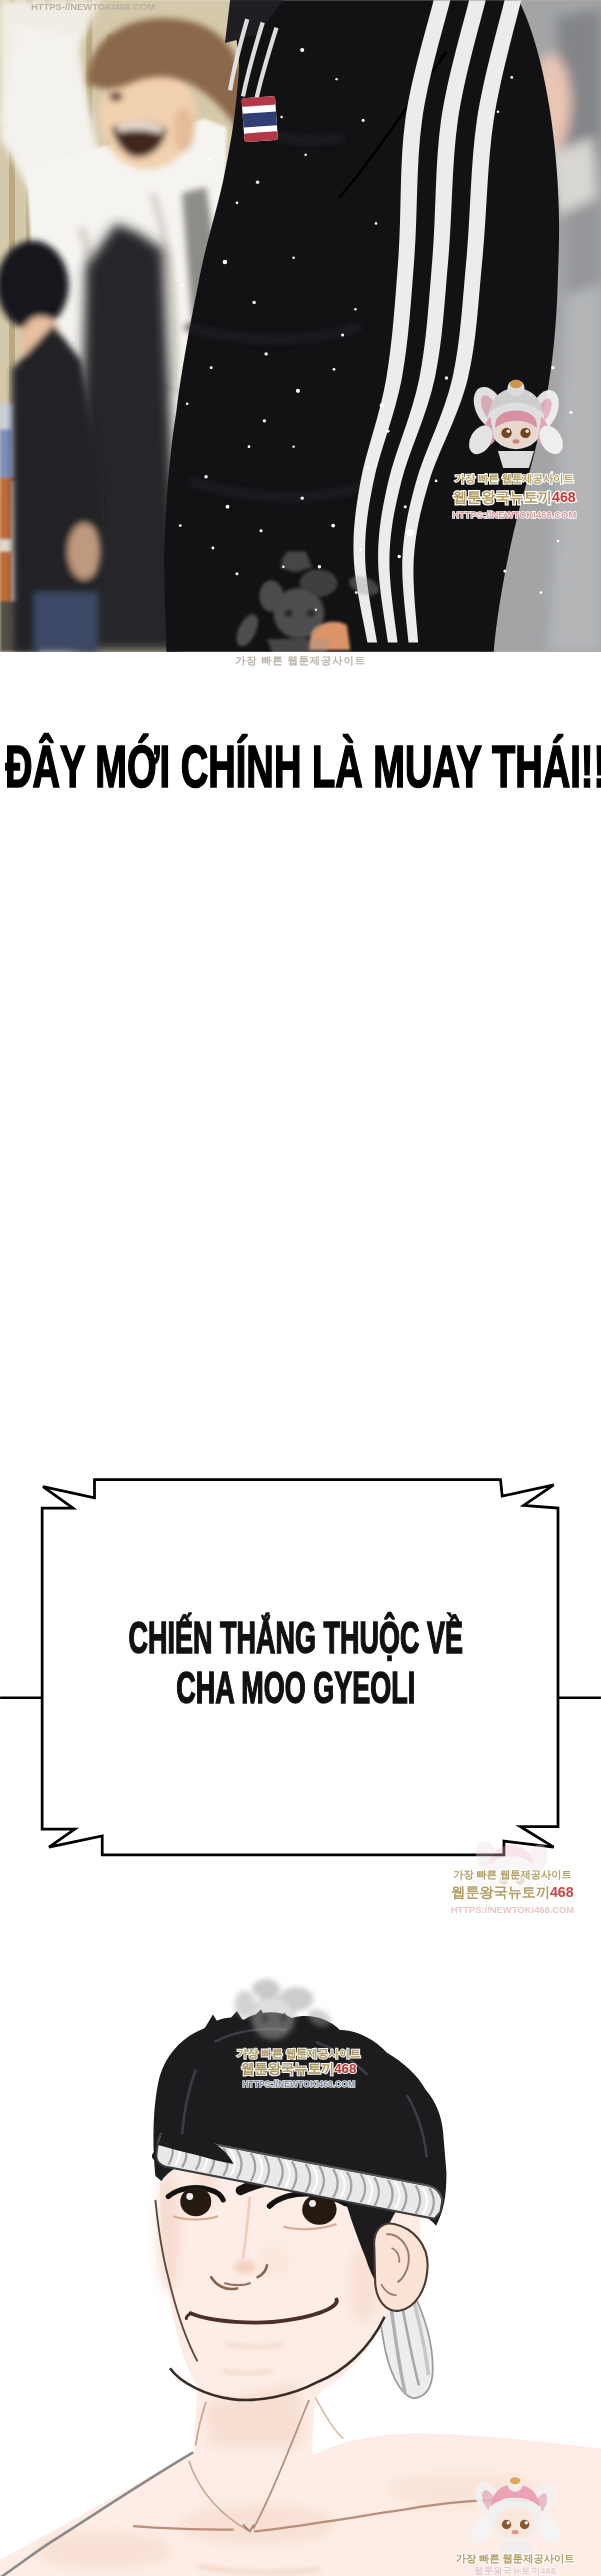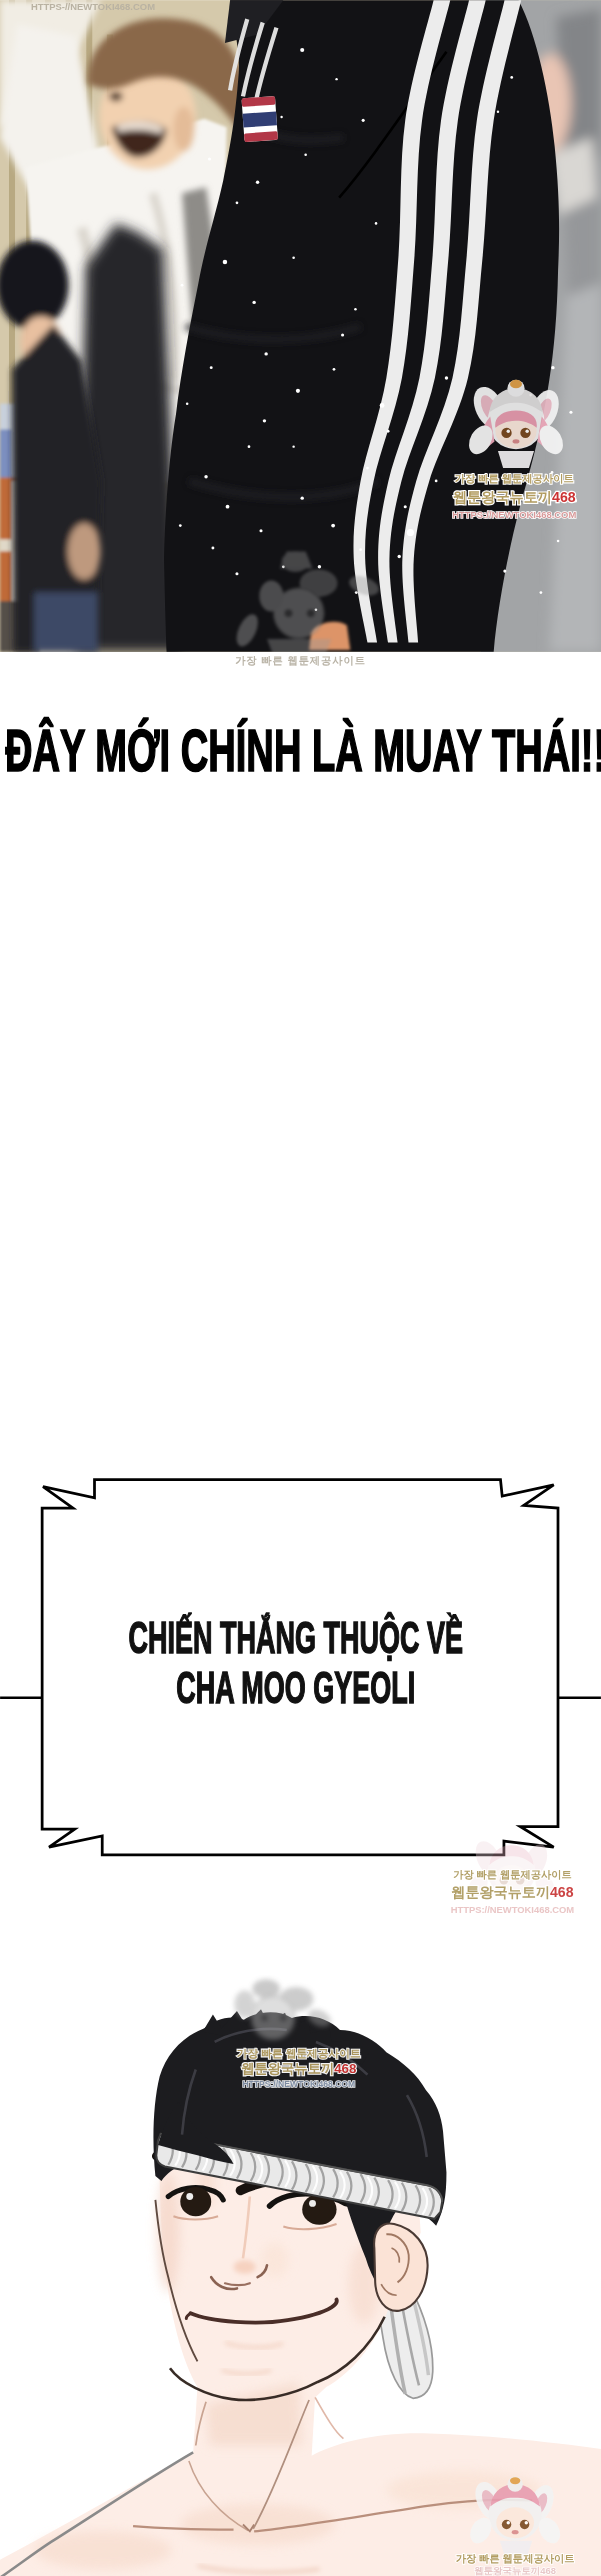--- a/index.html
+++ b/index.html
@@ -223,21 +223,21 @@
     <text x="599" y="585" font-size="16.5" fill="#b29c60" stroke="#ffffff" stroke-width="2.8" paint-order="stroke">웹툰왕국뉴토끼<tspan fill="#cc3333">468</tspan></text>
     <text x="599" y="603" font-size="11" fill="#d89a9a" stroke="#ffffff" stroke-width="1.8" paint-order="stroke">HTTPS://NEWTOKI468.COM</text>
   </g>
 
   <text x="36" y="11" font-size="11" font-weight="bold" fill="#b9b2a2" font-family="Liberation Sans, sans-serif">HTTPS-//NEWTOKI468.COM</text>
 </svg>
 </div>
 
 <div class="abs" style="left:0;top:654px;width:601px;text-align:center;color:#b9b3a6;font-size:10.3px;font-weight:bold;letter-spacing:0.9px;">가장 빠른 웹툰제공사이트</div>
 
-<div class="abs" style="left:5.2px;top:710px;width:596px;height:82px;white-space:nowrap;overflow:hidden;">
+<div class="abs" style="left:5.2px;top:726px;width:596px;height:82px;white-space:nowrap;overflow:hidden;">
   <div style="font-size:60px;line-height:82px;font-weight:bold;color:#000;-webkit-text-stroke:1.7px #000;transform:scaleX(0.635);transform-origin:left;">ĐÂY MỚI CHÍNH LÀ MUAY THÁI!!</div>
 </div>
 
 <div class="abs" style="left:0;top:1460px;width:601px;height:412px;">
 <svg width="601" height="412" viewBox="0 0 700 480" xmlns="http://www.w3.org/2000/svg">
 
   <line x1="0" y1="277" x2="49" y2="277" stroke="#000" stroke-width="3"></line>
 
   <line x1="650" y1="277" x2="700" y2="277" stroke="#000" stroke-width="3"></line>
 

